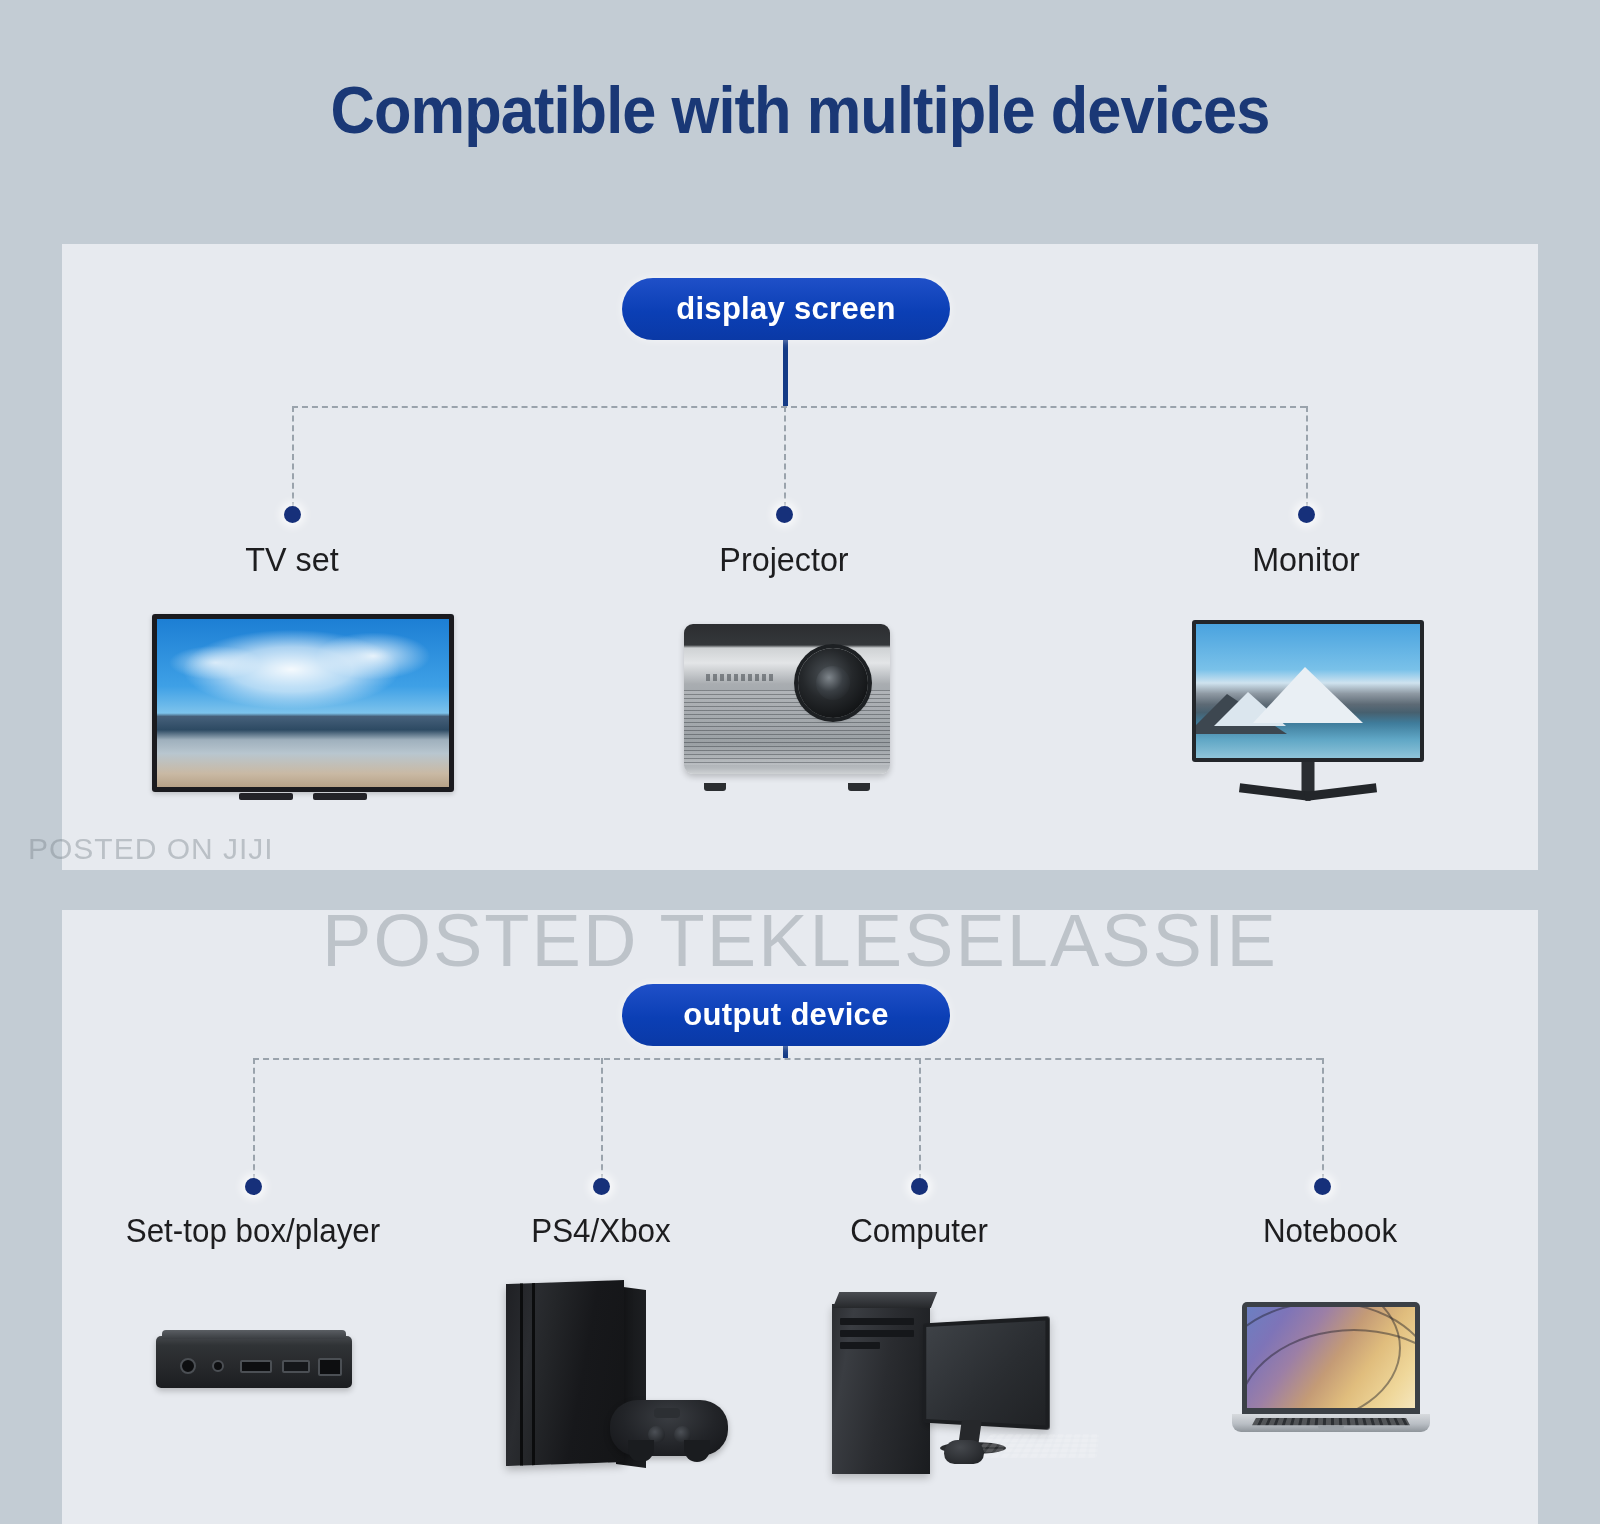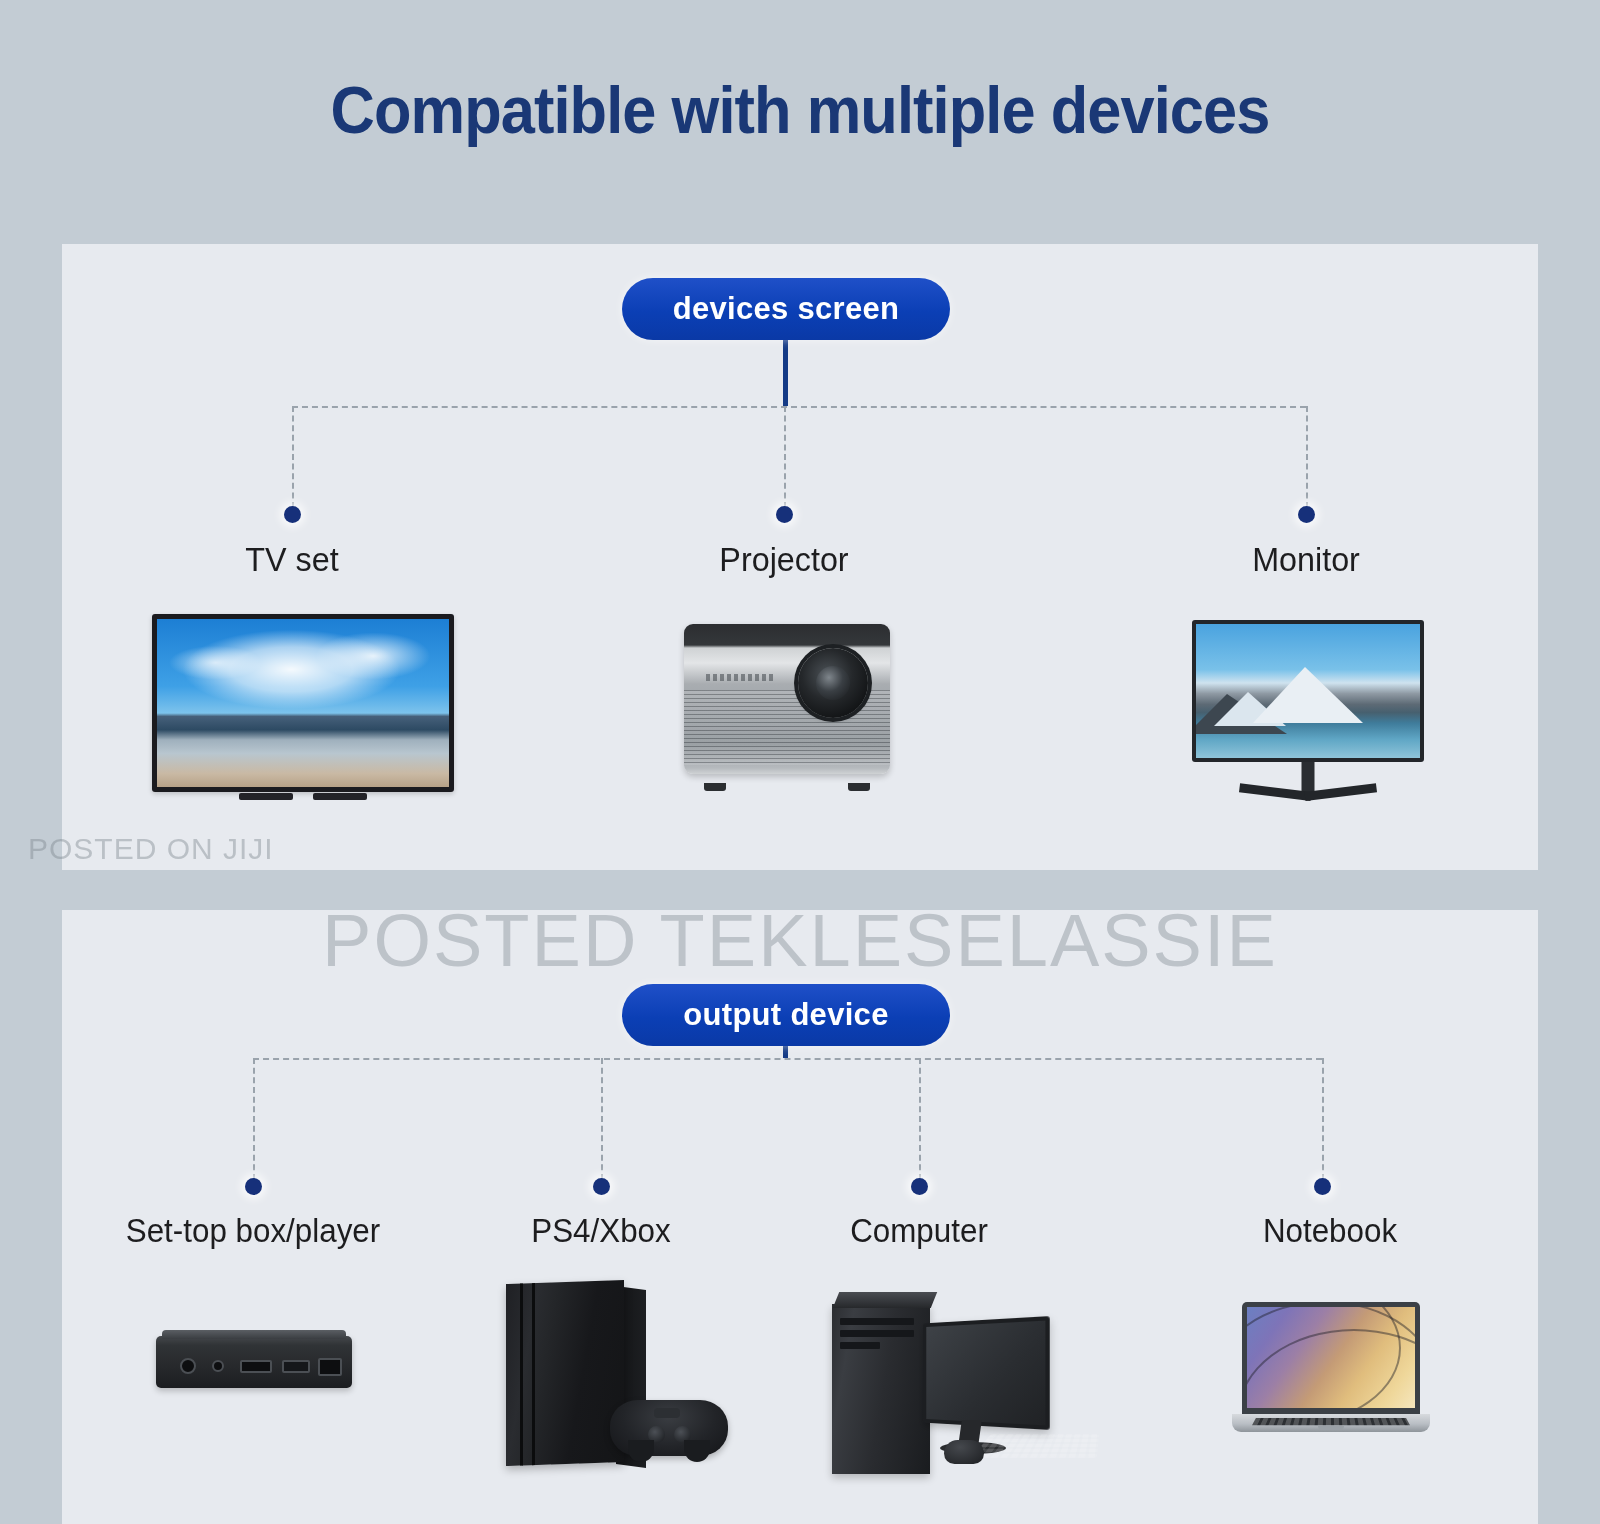--- a/index.html
+++ b/index.html
@@ -260,21 +260,21 @@
   #wm-small{left:0;width:1600px;text-align:left;top:832px;font-size:30px;letter-spacing:1px;padding-left:28px;}
   #wm-big{left:0;width:1600px;text-align:center;top:898px;font-size:74px;letter-spacing:2px;color:rgba(140,148,156,.46);}
 </style>
 </head>
 <body>
 
 <div class="title">Compatible with multiple devices</div>
 
 <div class="panel" id="panel-top"></div>
 
-<div class="pill" id="pill-display">devices screen</div>
+<div class="pill" id="pill-display">display screen</div>
 <div class="stem" id="stem-top"></div>
 
 <div class="hline" style="left:292px;top:406px;width:1014px;"></div>
 <div class="vline" style="left:292px;top:406px;height:102px;"></div>
 <div class="vline" style="left:784px;top:406px;height:102px;"></div>
 <div class="vline" style="left:1306px;top:406px;height:102px;"></div>
 
 <div class="dot" style="left:284px;top:506px;"></div>
 <div class="dot" style="left:776px;top:506px;"></div>
 <div class="dot" style="left:1298px;top:506px;"></div>

